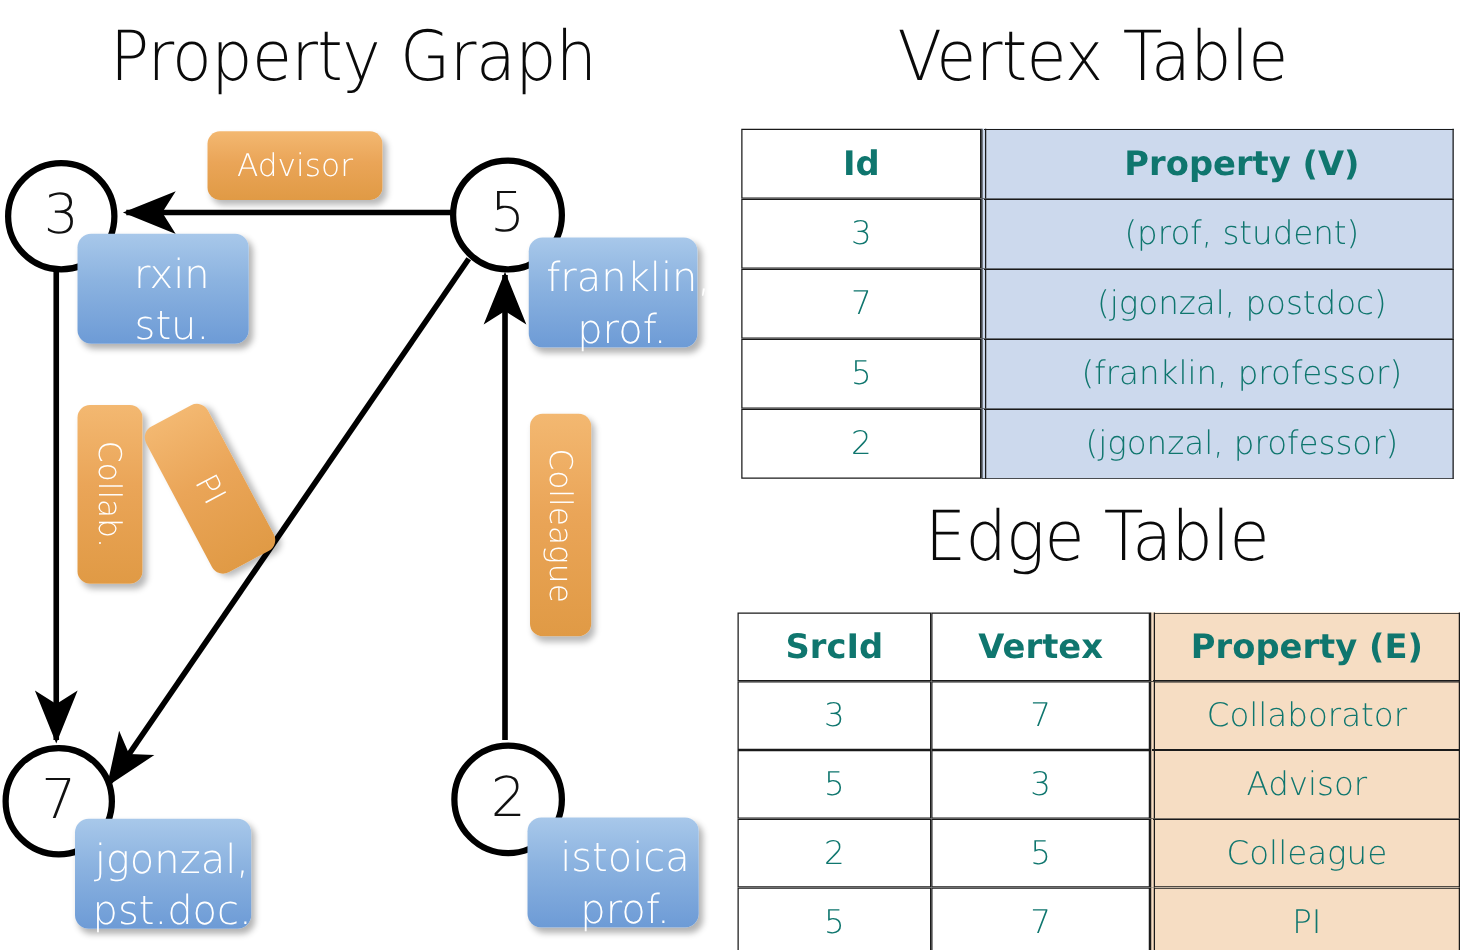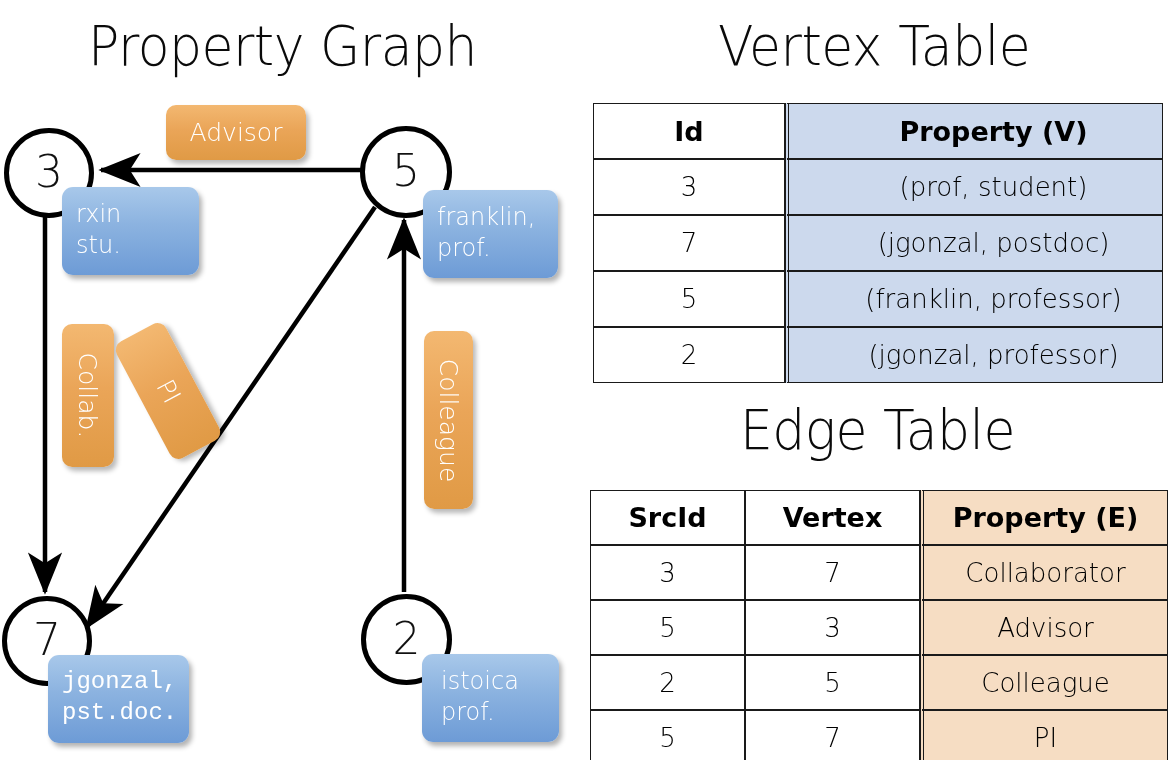--- a/index.html
+++ b/index.html
@@ -68,30 +68,31 @@
 
   
   .vprop {
     position: absolute;
     border-radius: 11px;
     background: linear-gradient(to bottom, #a8c8ea 0%, #8cb3e0 42%, #6d9bd6 100%);
     box-shadow: 3px 4px 5px rgba(0,0,0,0.30);
     color: #ffffff;
     font-family: "DejaVu Sans", sans-serif;
     font-weight: 300;
-    font-size: 24px;
+    font-size: 32px;
     line-height: 1.28;
     padding: 12px 0 0 14px;
     box-sizing: border-box;
     z-index: 8;
     white-space: pre-line;
+    text-align: center;
   }
   #vprop-rxin     { left: 62px;  top: 187px; width: 137px; height: 88px; }
   #vprop-franklin { left: 423px; top: 190px; width: 135px; height: 88px; }
-  #vprop-jgonzal  { left: 48px;  top: 655px; width: 141px; height: 88px; font-family: Liberation Mono, monospace; }
+  #vprop-jgonzal  { left: 60px;  top: 655px; width: 141px; height: 88px; }
   #vprop-istoica  { left: 422px; top: 654px; width: 137px; height: 88px; padding-left: 19px; }
 
   
   .eprop {
     position: absolute;
     border-radius: 10px;
     background: linear-gradient(to bottom, #f3b871 0%, #eaa558 45%, #e09a45 100%);
     box-shadow: 3px 4px 5px rgba(0,0,0,0.28);
     color: #ffffff;
     font-family: "DejaVu Sans", sans-serif;
@@ -130,21 +131,21 @@
     border-spacing: 0;
     table-layout: fixed;
     font-family: "DejaVu Sans", sans-serif;
     font-weight: 300;
   }
   .gtable td, .gtable th {
     border: 1.5px solid #1a1a1a;
     text-align: center;
     vertical-align: middle;
     font-weight: 300;
-    color: #000000;
+    color: #0f766e;
     padding: 0;
   }
   .gtable th {
     font-weight: 700;
     font-size: 27px;
   }
   .gtable td { font-size: 26px; }
 
   
   #vertex-table { left: 593px; top: 103px; width: 570px; }

